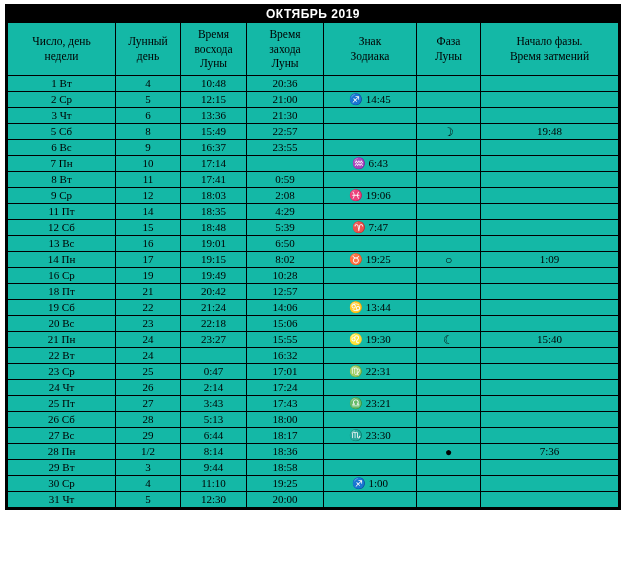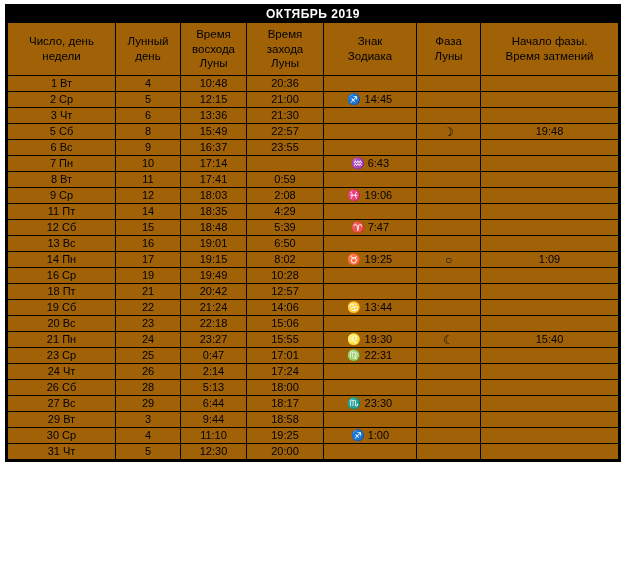--- a/index.html
+++ b/index.html
@@ -6,34 +6,35 @@
   body {
     width: 626px; height: 574px;
     font-family: "Liberation Sans", sans-serif;
     color: #000;
     box-sizing: border-box;
   }
   .calendar {
     width: 612px;
     margin: 4px auto 0 auto;
     border: 2px solid #000;
-    background: #a16207;
+    background: #14b8a6;
   }
   .title-bar {
     background: #000; color: #fff;
     text-align: center;
     font-weight: bold;
     font-size: 12px;
     height: 16px; line-height: 16px;
     letter-spacing: 0.5px;
   }
   table {
     width: 100%;
     border-collapse: collapse;
     table-layout: fixed;
+    font-family: Liberation Serif, serif;
   }
   th, td {
     border: 1px solid #000;
     text-align: center;
     vertical-align: middle;
     overflow: hidden;
   }
   th {
     font-size: 11.5px;
     font-weight: normal;
@@ -243,56 +244,83 @@
         <tr>
           <td>21 Пн</td>
           <td>24</td>
           <td>23:27</td>
           <td>15:55</td>
           <td>♌ 19:30</td>
           <td><span class="phase-icon">☾</span></td>
           <td>15:40</td>
         </tr>
         <tr>
+          <td>22 Вт</td>
+          <td>24</td>
+          <td></td>
+          <td>16:32</td>
+          <td></td>
+          <td></td>
+          <td></td>
+        </tr>
+        <tr>
           <td>23 Ср</td>
           <td>25</td>
           <td>0:47</td>
           <td>17:01</td>
           <td>♍ 22:31</td>
           <td></td>
           <td></td>
         </tr>
         <tr>
           <td>24 Чт</td>
           <td>26</td>
           <td>2:14</td>
           <td>17:24</td>
           <td></td>
           <td></td>
           <td></td>
         </tr>
         <tr>
+          <td>25 Пт</td>
+          <td>27</td>
+          <td>3:43</td>
+          <td>17:43</td>
+          <td>♎ 23:21</td>
+          <td></td>
+          <td></td>
+        </tr>
+        <tr>
           <td>26 Сб</td>
           <td>28</td>
           <td>5:13</td>
           <td>18:00</td>
           <td></td>
           <td></td>
           <td></td>
         </tr>
         <tr>
           <td>27 Вс</td>
           <td>29</td>
           <td>6:44</td>
           <td>18:17</td>
           <td>♏ 23:30</td>
           <td></td>
           <td></td>
         </tr>
         <tr>
+          <td>28 Пн</td>
+          <td>1/2</td>
+          <td>8:14</td>
+          <td>18:36</td>
+          <td></td>
+          <td><span class="phase-icon">●</span></td>
+          <td>7:36</td>
+        </tr>
+        <tr>
           <td>29 Вт</td>
           <td>3</td>
           <td>9:44</td>
           <td>18:58</td>
           <td></td>
           <td></td>
           <td></td>
         </tr>
         <tr>
           <td>30 Ср</td>

